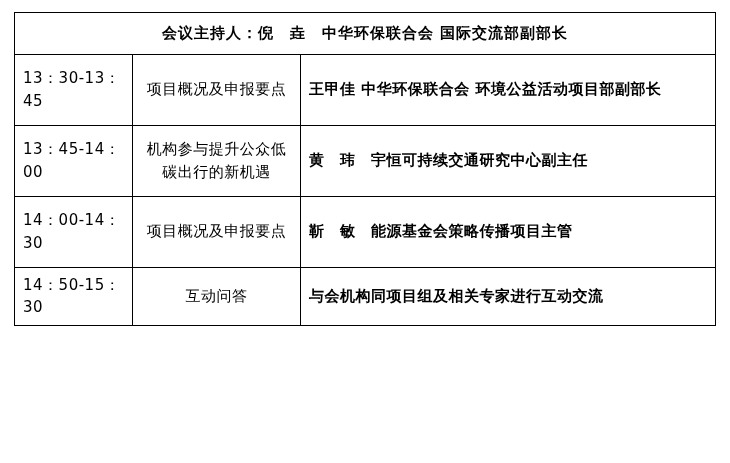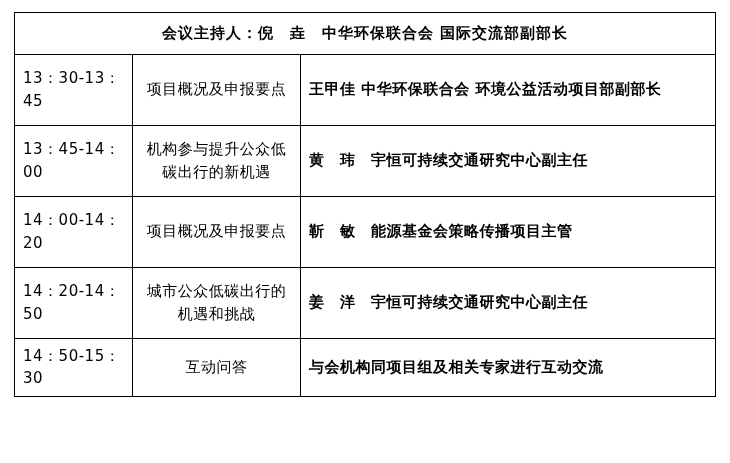--- a/index.html
+++ b/index.html
@@ -84,28 +84,23 @@
         <td class="col-time">13：30-13：45</td>
         <td class="col-topic two-line">项目概况及申报要点</td>
         <td class="col-speaker two-line">王甲佳 中华环保联合会 环境公益活动项目部副部长</td>
       </tr>
       <tr class="row-tall">
         <td class="col-time">13：45-14：00</td>
         <td class="col-topic two-line">机构参与提升公众低碳出行的新机遇</td>
         <td class="col-speaker">黄　玮　宇恒可持续交通研究中心副主任</td>
       </tr>
       <tr class="row-tall">
-        <td class="col-time">14：00-14：20</td>
+        <td class="col-time">14：00-14：30</td>
         <td class="col-topic two-line">项目概况及申报要点</td>
         <td class="col-speaker">靳　敏　能源基金会策略传播项目主管</td>
-      </tr>
-      <tr class="row-tall">
-        <td class="col-time">14：20-14：50</td>
-        <td class="col-topic two-line">城市公众低碳出行的机遇和挑战</td>
-        <td class="col-speaker">姜　洋　宇恒可持续交通研究中心副主任</td>
       </tr>
       <tr class="row-short">
         <td class="col-time">14：50-15：30</td>
         <td class="col-topic">互动问答</td>
         <td class="col-speaker">与会机构同项目组及相关专家进行互动交流</td>
       </tr>
     </tbody>
   </table>
 </div>
 

